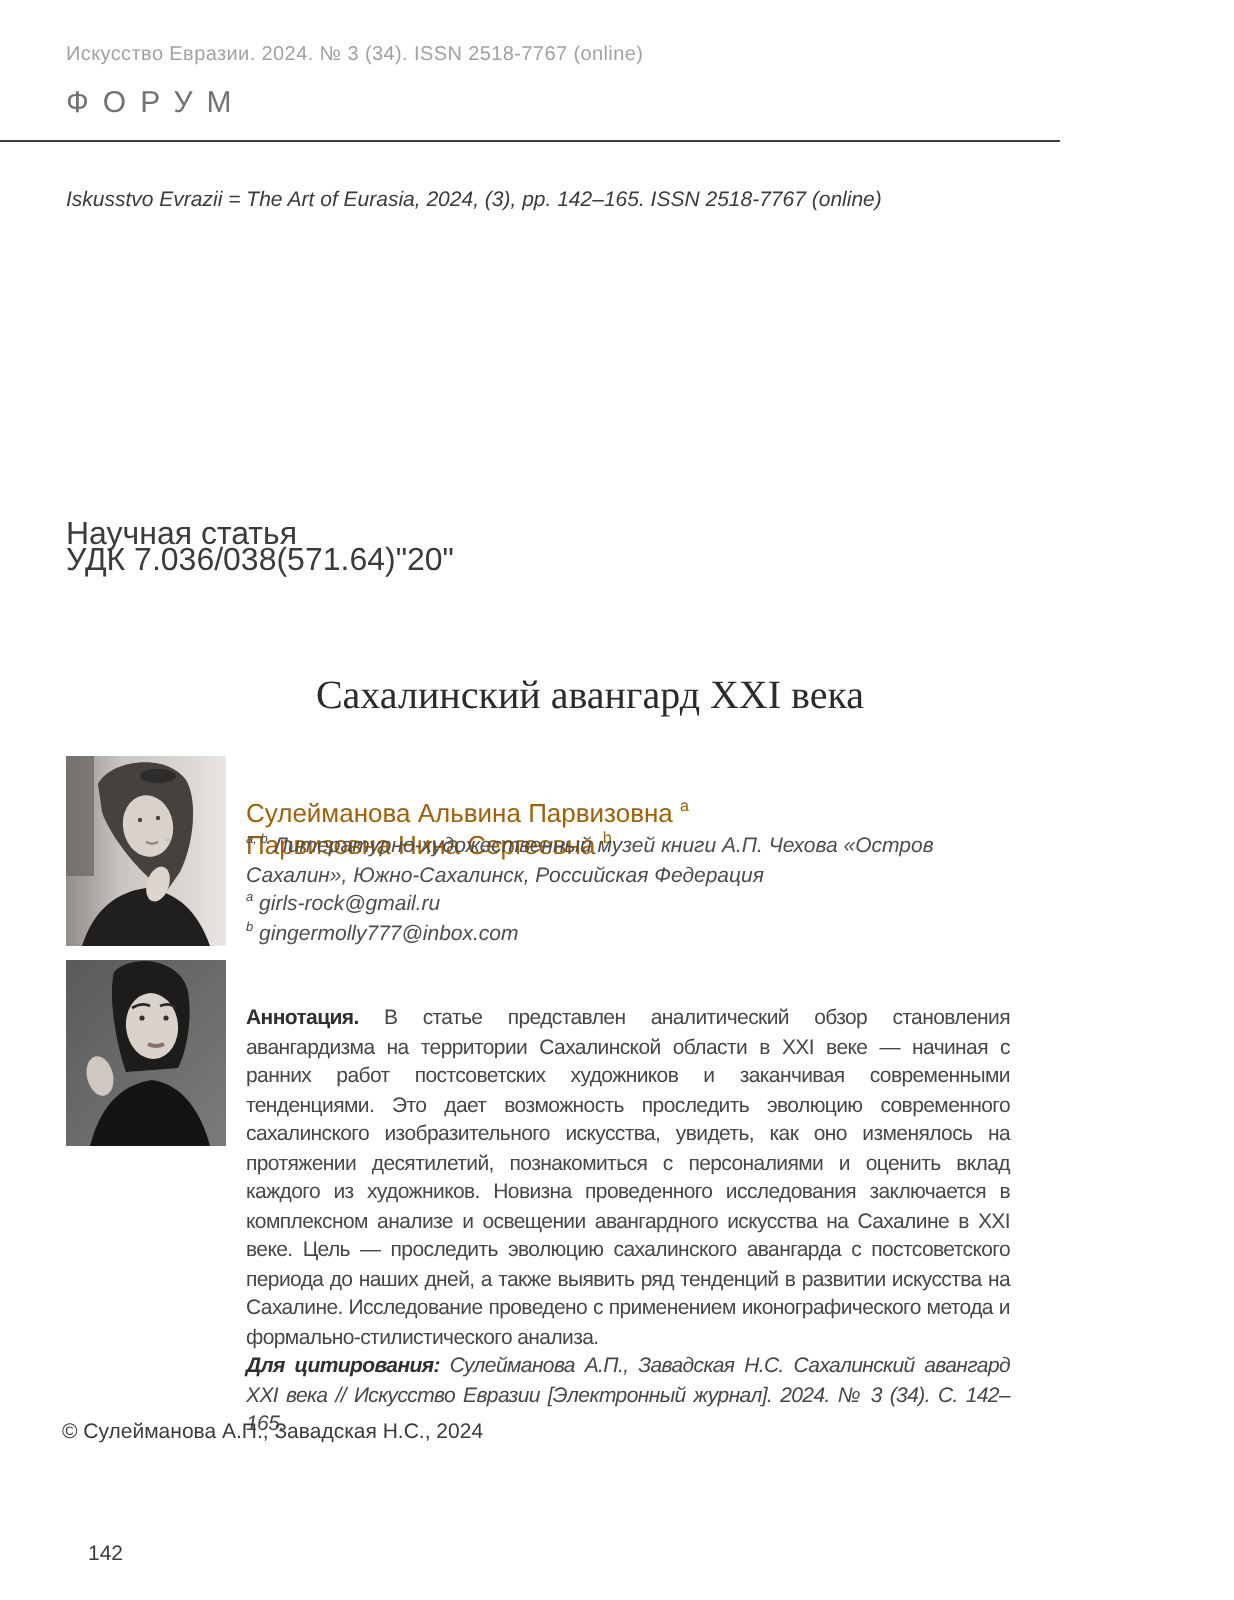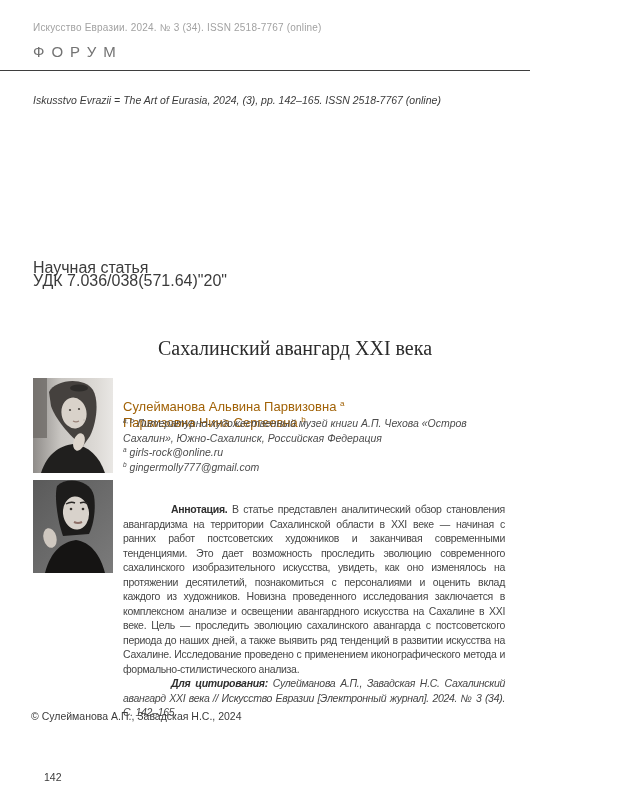--- a/index.html
+++ b/index.html
@@ -28,21 +28,21 @@
   .authors{position:absolute;left:123px;top:378px;font-family:Liberation Sans, sans-serif;
            font-size:13px;line-height:15.5px;color:#a16207;margin-top:21px;}
   .aff-block{position:absolute;left:123px;top:416px;width:382px;font-style:italic;
              font-size:10.5px;line-height:14.5px;color:#4d4d4d;}
   .aff-block p{margin:0;}
   sup{font-size:.62em;vertical-align:super;line-height:0;}
   .body-col{position:absolute;left:123px;top:502px;width:382px;
             font-size:10.5px;line-height:14.5px;letter-spacing:-0.3px;
             text-align:justify;color:#474747;}
   .body-col p{margin:0;}
-  .body-col b{color:#2f2f2f;margin-left:48px;}
+  .body-col b{color:#2f2f2f;}
   .for-citation{margin-top:12px;font-style:italic;}
   
   .copyright{position:absolute;left:31px;top:710px;font-size:10.5px;color:#3b3b3b;}
   .page-number{position:absolute;left:44px;top:771px;font-size:10.5px;color:#3b3b3b;}
 </style>
 </head>
 <body>
 
 <div class="page">
 
@@ -122,22 +122,22 @@
     </svg>
   </div>
 
   <div class="authors">
     <div><span>Сулейманова Альвина Парвизовна</span> <sup>a</sup></div>
     <div><span>Парвизовна Нина Сергеевна</span> <sup>b</sup></div>
   </div>
 
   <div class="aff-block">
     <p><sup>a, b</sup> <span>Литературно-художественный музей книги А.П. Чехова «Остров Сахалин», Южно-Сахалинск, Российская Федерация</span></p>
-    <p><sup>a</sup> <span>girls-rock@online.ru</span></p>
-    <p><sup>b</sup> <span>gingermolly777@gmail.com</span></p>
+    <p><sup>a</sup> <span>girls-rock@gmail.ru</span></p>
+    <p><sup>b</sup> <span>gingermolly777@inbox.com</span></p>
   </div>
 
   <div class="body-col">
     <p><b>Аннотация.</b> <span>В статье представлен аналитический обзор становления авангардизма на территории Сахалинской области в XXI веке — начиная с ранних работ постсоветских художников и заканчивая современными тенденциями. Это дает возможность проследить эволюцию современного сахалинского изобразительного искусства, увидеть, как оно изменялось на протяжении десятилетий, познакомиться с персоналиями и оценить вклад каждого из художников. Новизна проведенного исследования заключается в комплексном анализе и освещении авангардного искусства на Сахалине в XXI веке. Цель — проследить эволюцию сахалинского авангарда с постсоветского периода до наших дней, а также выявить ряд тенденций в развитии искусства на Сахалине. Исследование проведено с применением иконографического метода и формально-стилистического анализа.</span></p>
     <p class="for-citation"><b>Для цитирования:</b> <span>Сулейманова А.П., Завадская Н.С. Сахалинский авангард XXI века // Искусство Евразии [Электронный журнал]. 2024. № 3 (34). С. 142–165.</span><br>
       </p>
   </div>
 
   <div class="copyright">© Сулейманова А.П., Завадская Н.С., 2024</div>
   <div class="page-number">142</div>

